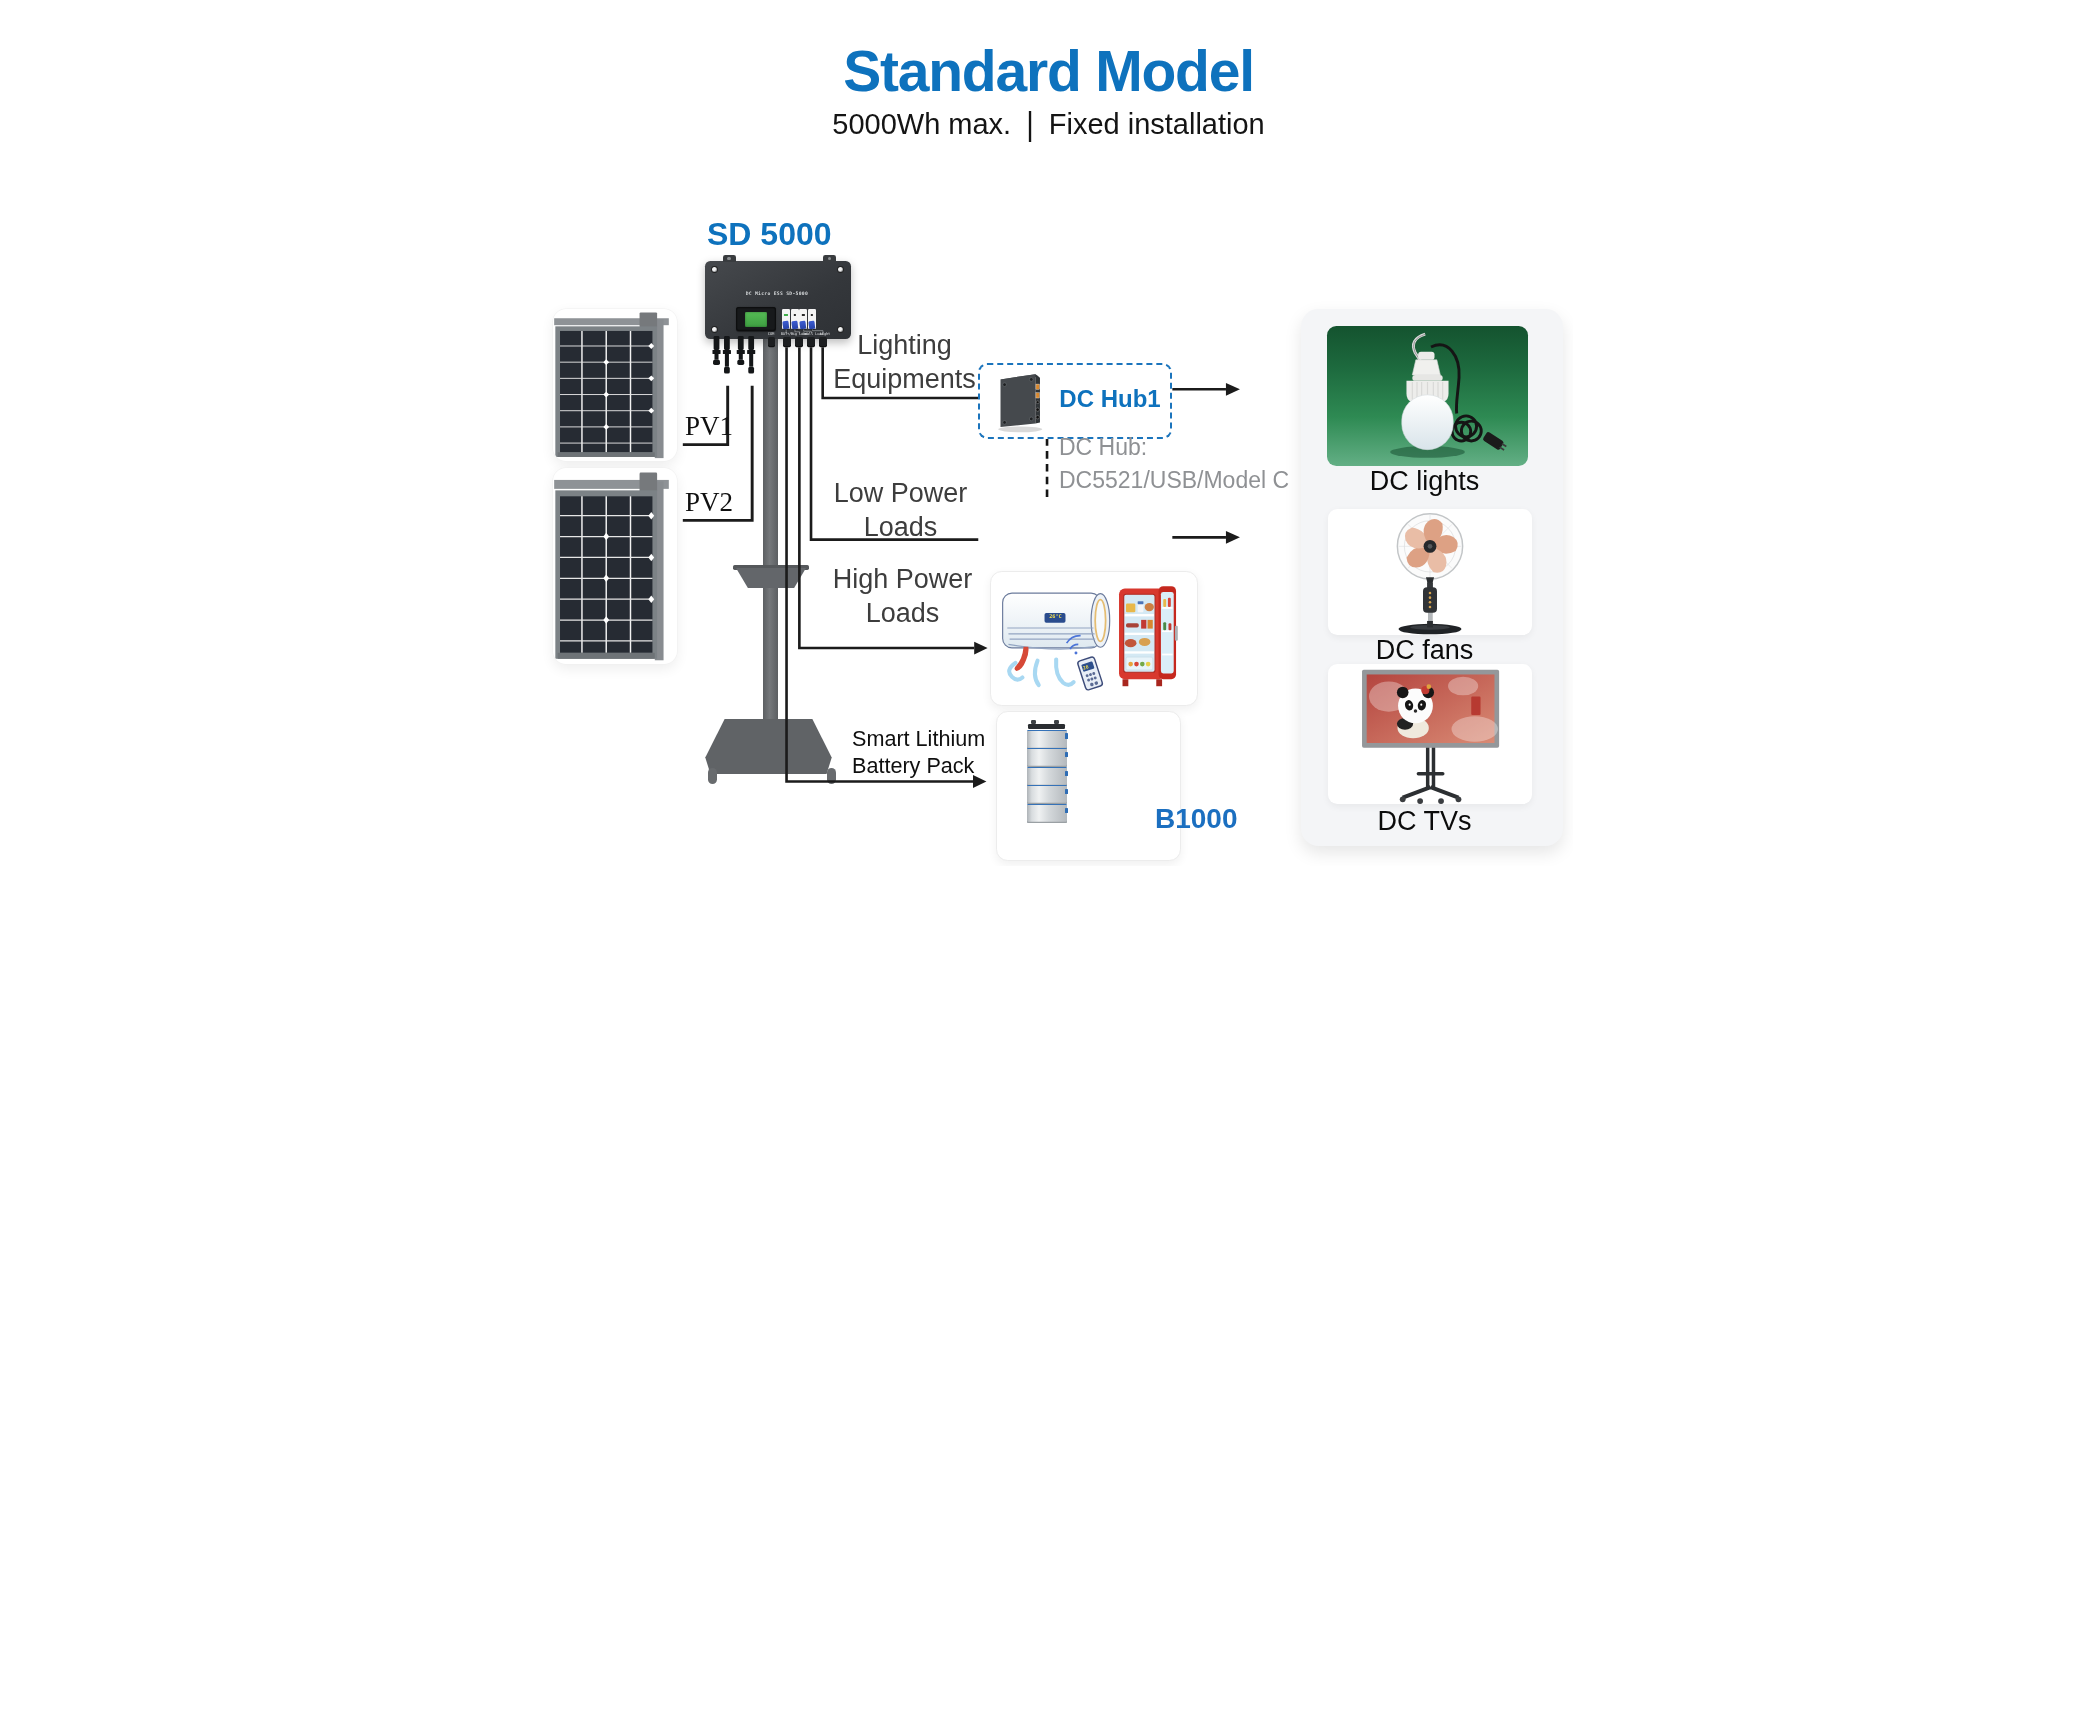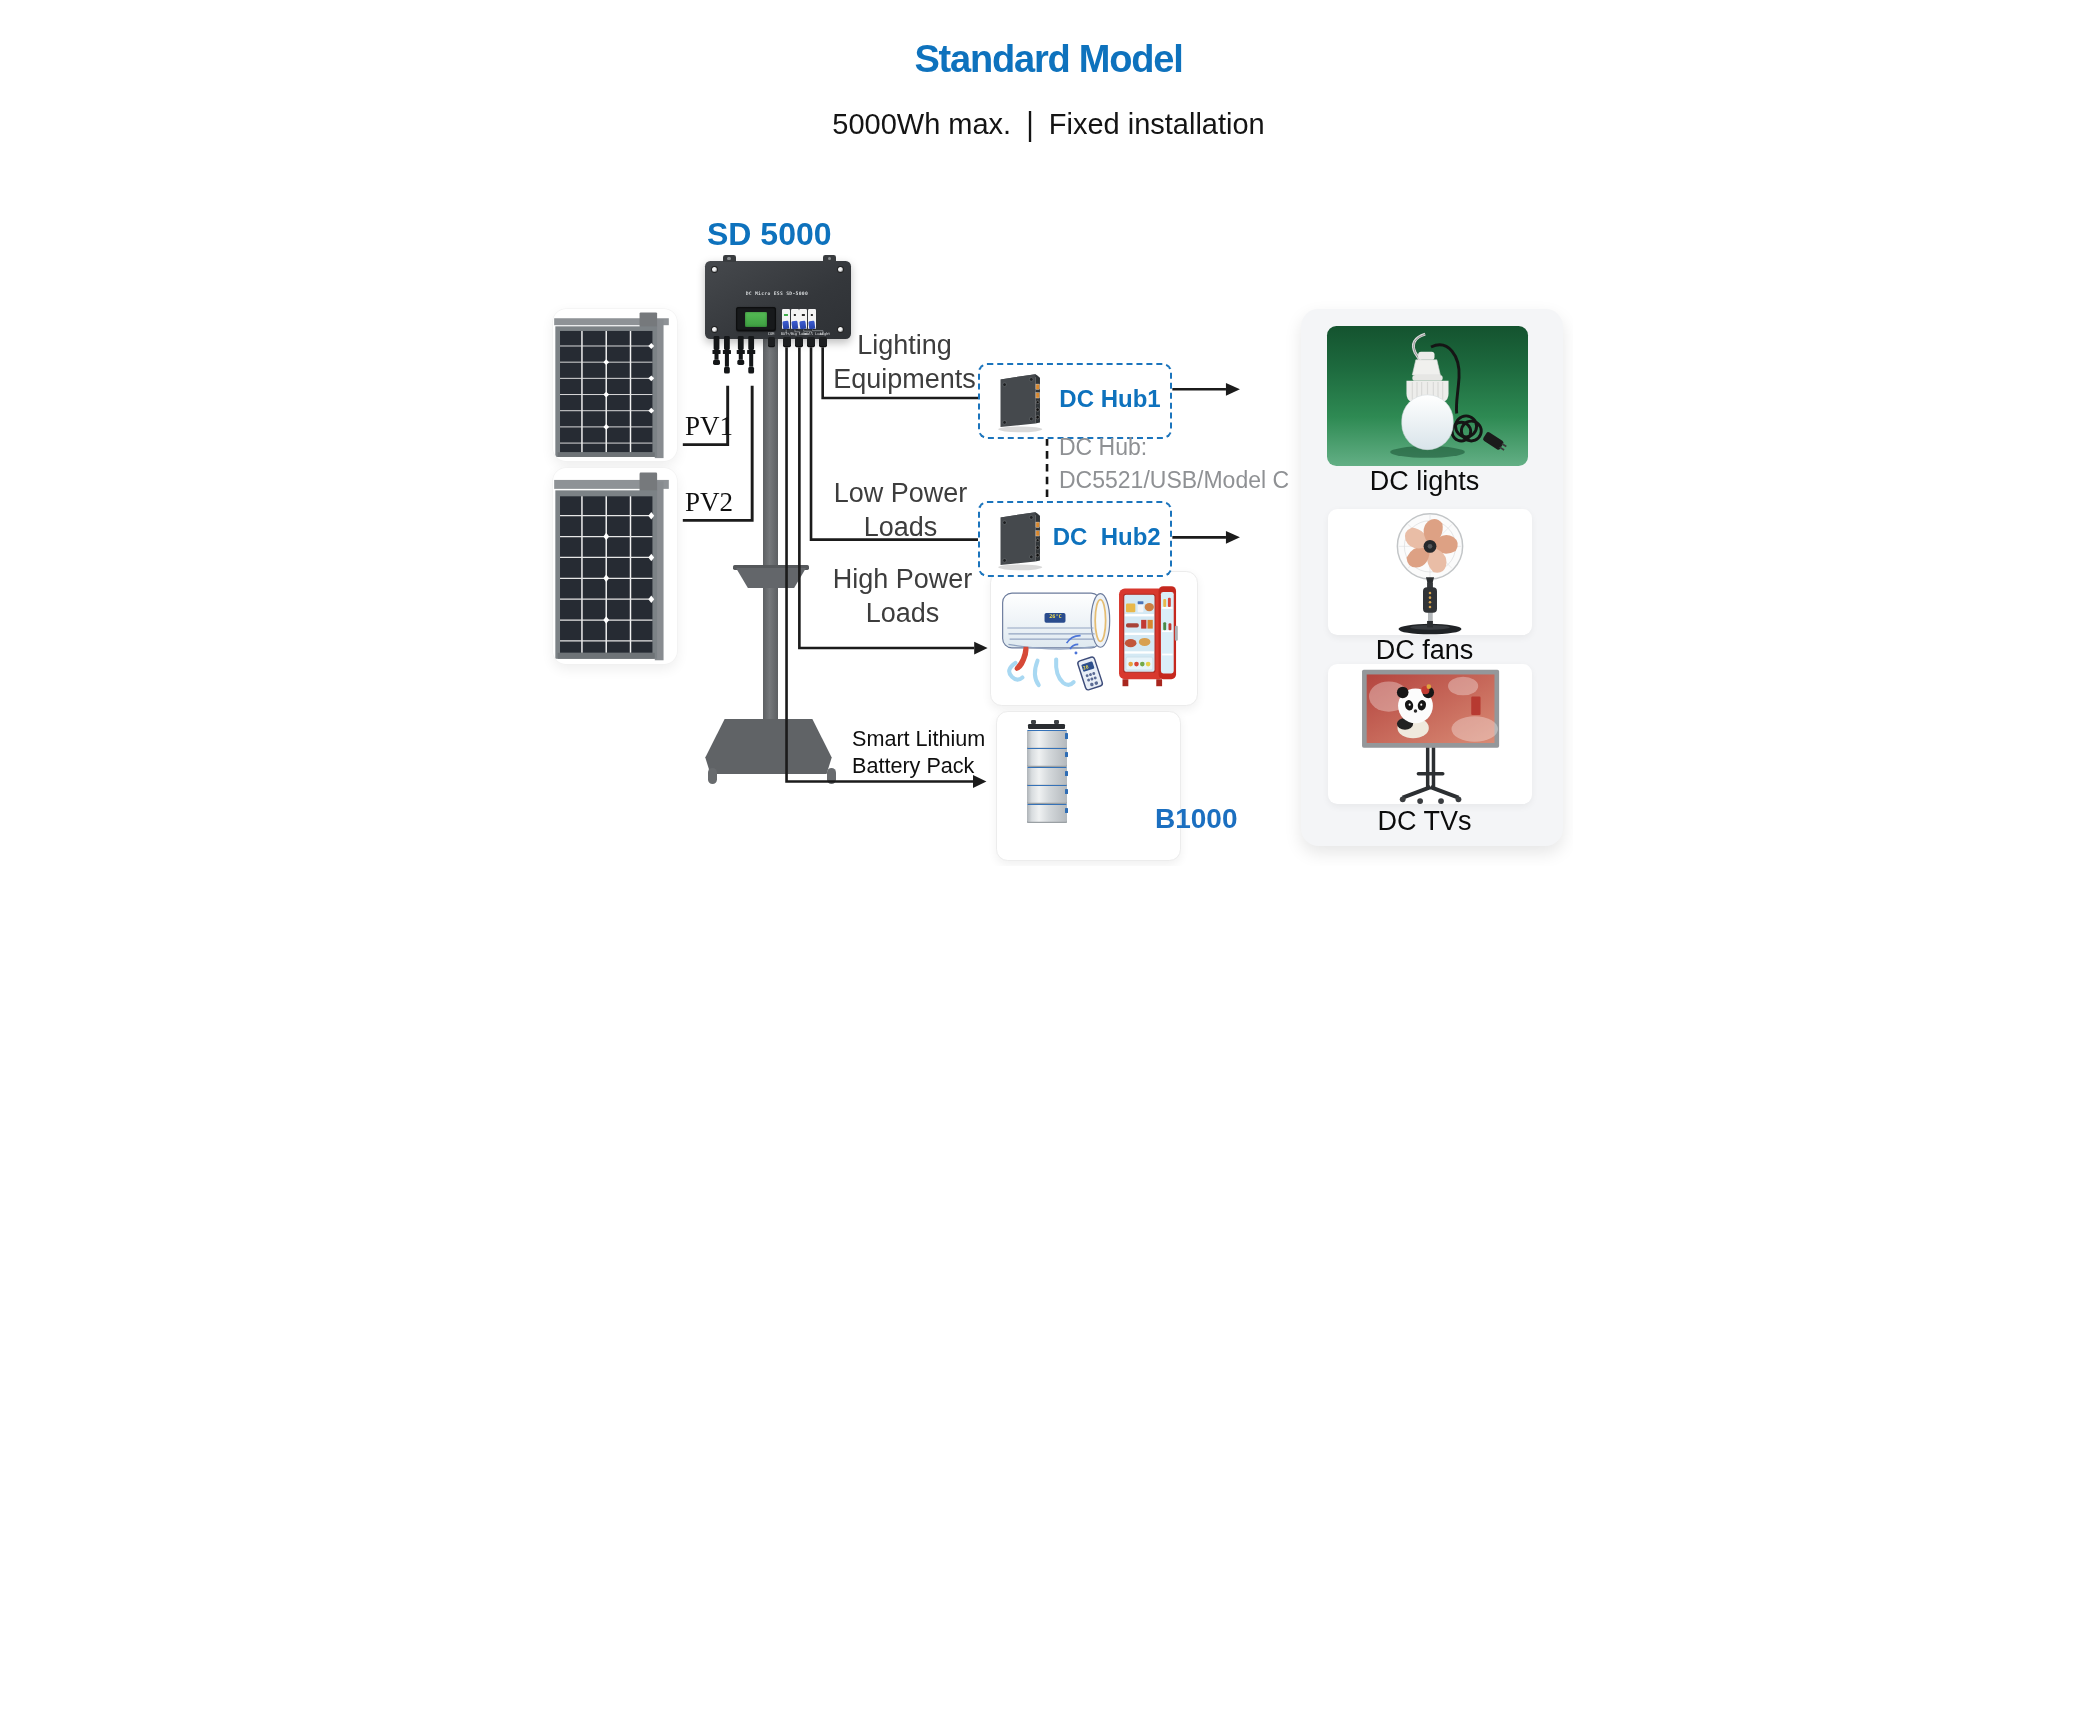--- a/index.html
+++ b/index.html
@@ -2,21 +2,21 @@
 <html style="font-size:9.3px"><head>
 <meta charset="utf-8">
 <style>
   html,body{margin:0;padding:0;background:#ffffff;}
   body{font-family:"Liberation Sans", sans-serif;}
   .canvas{position:relative;width:1049px;height:866px;margin:0 auto;background:#fff;overflow:hidden;}
   .abs{position:absolute;}
   .pre{white-space:pre;}
 
   
-  .title{left:0;right:0;top:38px;text-align:center;font-size:38px;font-weight:700;letter-spacing:-1.2px;color:#0e72bd;z-index:5;}
+  .title{left:0;right:0;top:38px;text-align:center;font-size:57px;font-weight:700;letter-spacing:-1.2px;color:#0e72bd;z-index:5;}
   .subtitle{left:0;right:0;top:108px;text-align:center;font-size:29px;color:#141414;z-index:5;}
   .subtitle .div{display:inline-block;margin:0 15px;font-weight:300;transform:scaleY(1.15);}
 
   
   .sd-label{left:183px;top:216px;font-size:32px;font-weight:700;color:#0e72bd;z-index:6;}
 
   
   .panel-card{left:29px;width:124px;background:#fff;border-radius:13px;box-shadow:0 0 0 0.6px #f0f0f0,0 4.7px 13px rgba(0,0,0,.07);z-index:2;overflow:hidden;}
   .panel-card.p1{top:309px;height:152px;}
   .panel-card.p2{top:468px;height:196px;}
@@ -413,26 +413,20 @@
   <div class="abs pack-label">
     <div>Smart Lithium</div>
     <div>Battery Pack</div>
   </div>
 
   <div class="abs hub-box h1">
     <svg class="abs" style="left:5.8px;top:3.5px" width="65" height="65" viewBox="0 0 90 112">
         <use href="#hubdev"></use>
       </svg>
     <div class="hub-label pre">DC Hub1</div>
-  </div>
-  <div class="abs hub-box h2">
-    <svg class="abs" style="left:5.8px;top:3.5px" width="65" height="65" viewBox="0 0 90 112">
-        <use href="#hubdev"></use>
-      </svg>
-    <div class="hub-label pre">DC  Hub2</div>
   </div>
   <div class="abs hub-note">
     <div>DC Hub:</div>
     <div>DC5521/USB/Model C</div>
   </div>
 
   <div class="abs white-card appliance-card">
     <svg viewBox="0 0 354 228">
       <g>
         <rect x="20" y="36" width="168" height="94" rx="16" fill="url(#acg)" stroke="#6b7b9c" stroke-width="2"></rect>

